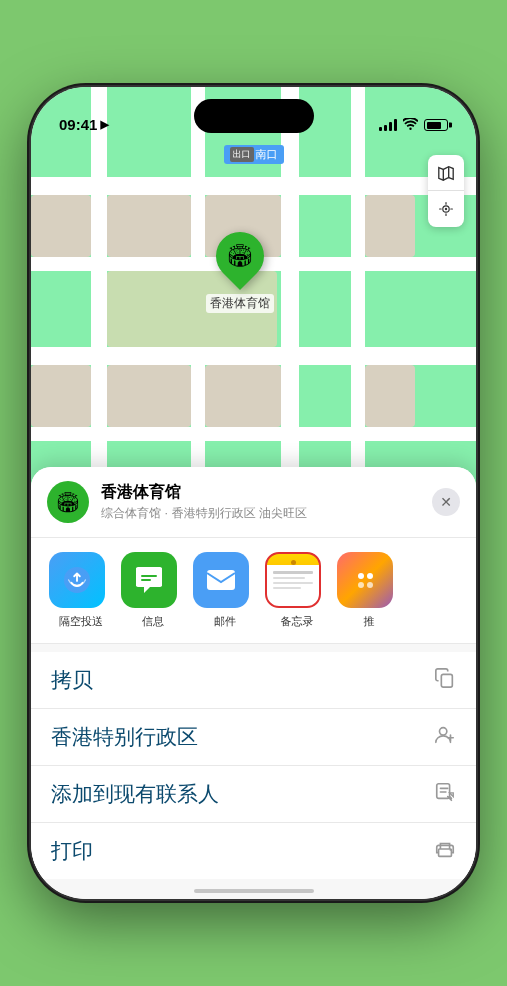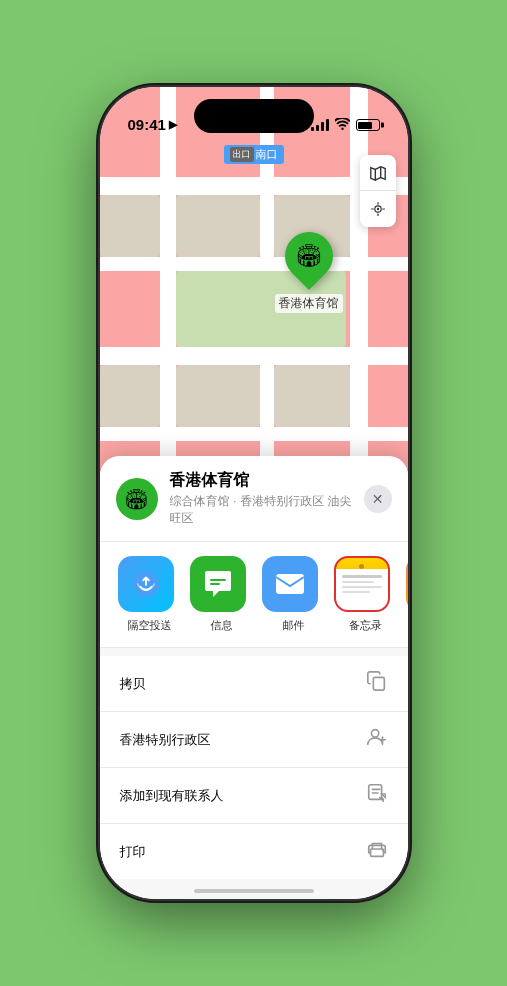--- a/index.html
+++ b/index.html
@@ -7,21 +7,21 @@
     body {
       background: #7dc86e;
       display: flex;
       justify-content: center;
       align-items: center;
       min-height: 100vh;
       font-family: -apple-system, 'PingFang SC', 'Helvetica Neue', sans-serif;
     }
 
     .phone-frame {
-      width: 308px;
+      width: 445px;
       height: 812px;
       background: #000;
       border-radius: 55px;
       position: relative;
       box-shadow: 0 0 0 2px #333, 0 0 0 4px #1a1a1a, 0 20px 60px rgba(0,0,0,0.5);
       overflow: hidden;
       padding-left: 12px;
     }
 
     .phone-screen {
@@ -121,21 +121,21 @@
       border-radius: 1px;
     }
 
     
     .map-area {
       position: absolute;
       top: 0;
       left: 0;
       right: 0;
       height: 430px;
-      background: #fca5a5;
+      background: #86efac;
       overflow: hidden;
     }
 
     .map-bg {
       position: absolute;
       top: 0; left: 0; right: 0; bottom: 0;
     }
 
     
     .road-h {
@@ -354,22 +354,22 @@
       justify-content: space-between;
       padding: 14px 20px;
       border-bottom: 1px solid #e8e8e8;
     }
 
     .action-item:last-child {
       border-bottom: none;
     }
 
     .action-label {
-      font-size: 13px;
-      color: #000000;
+      font-size: 21px;
+      color: #0c4a6e;
     }
 
     .action-icon {
       font-size: 20px;
       color: #999;
     }
 
     
     .home-indicator {
       position: absolute;

